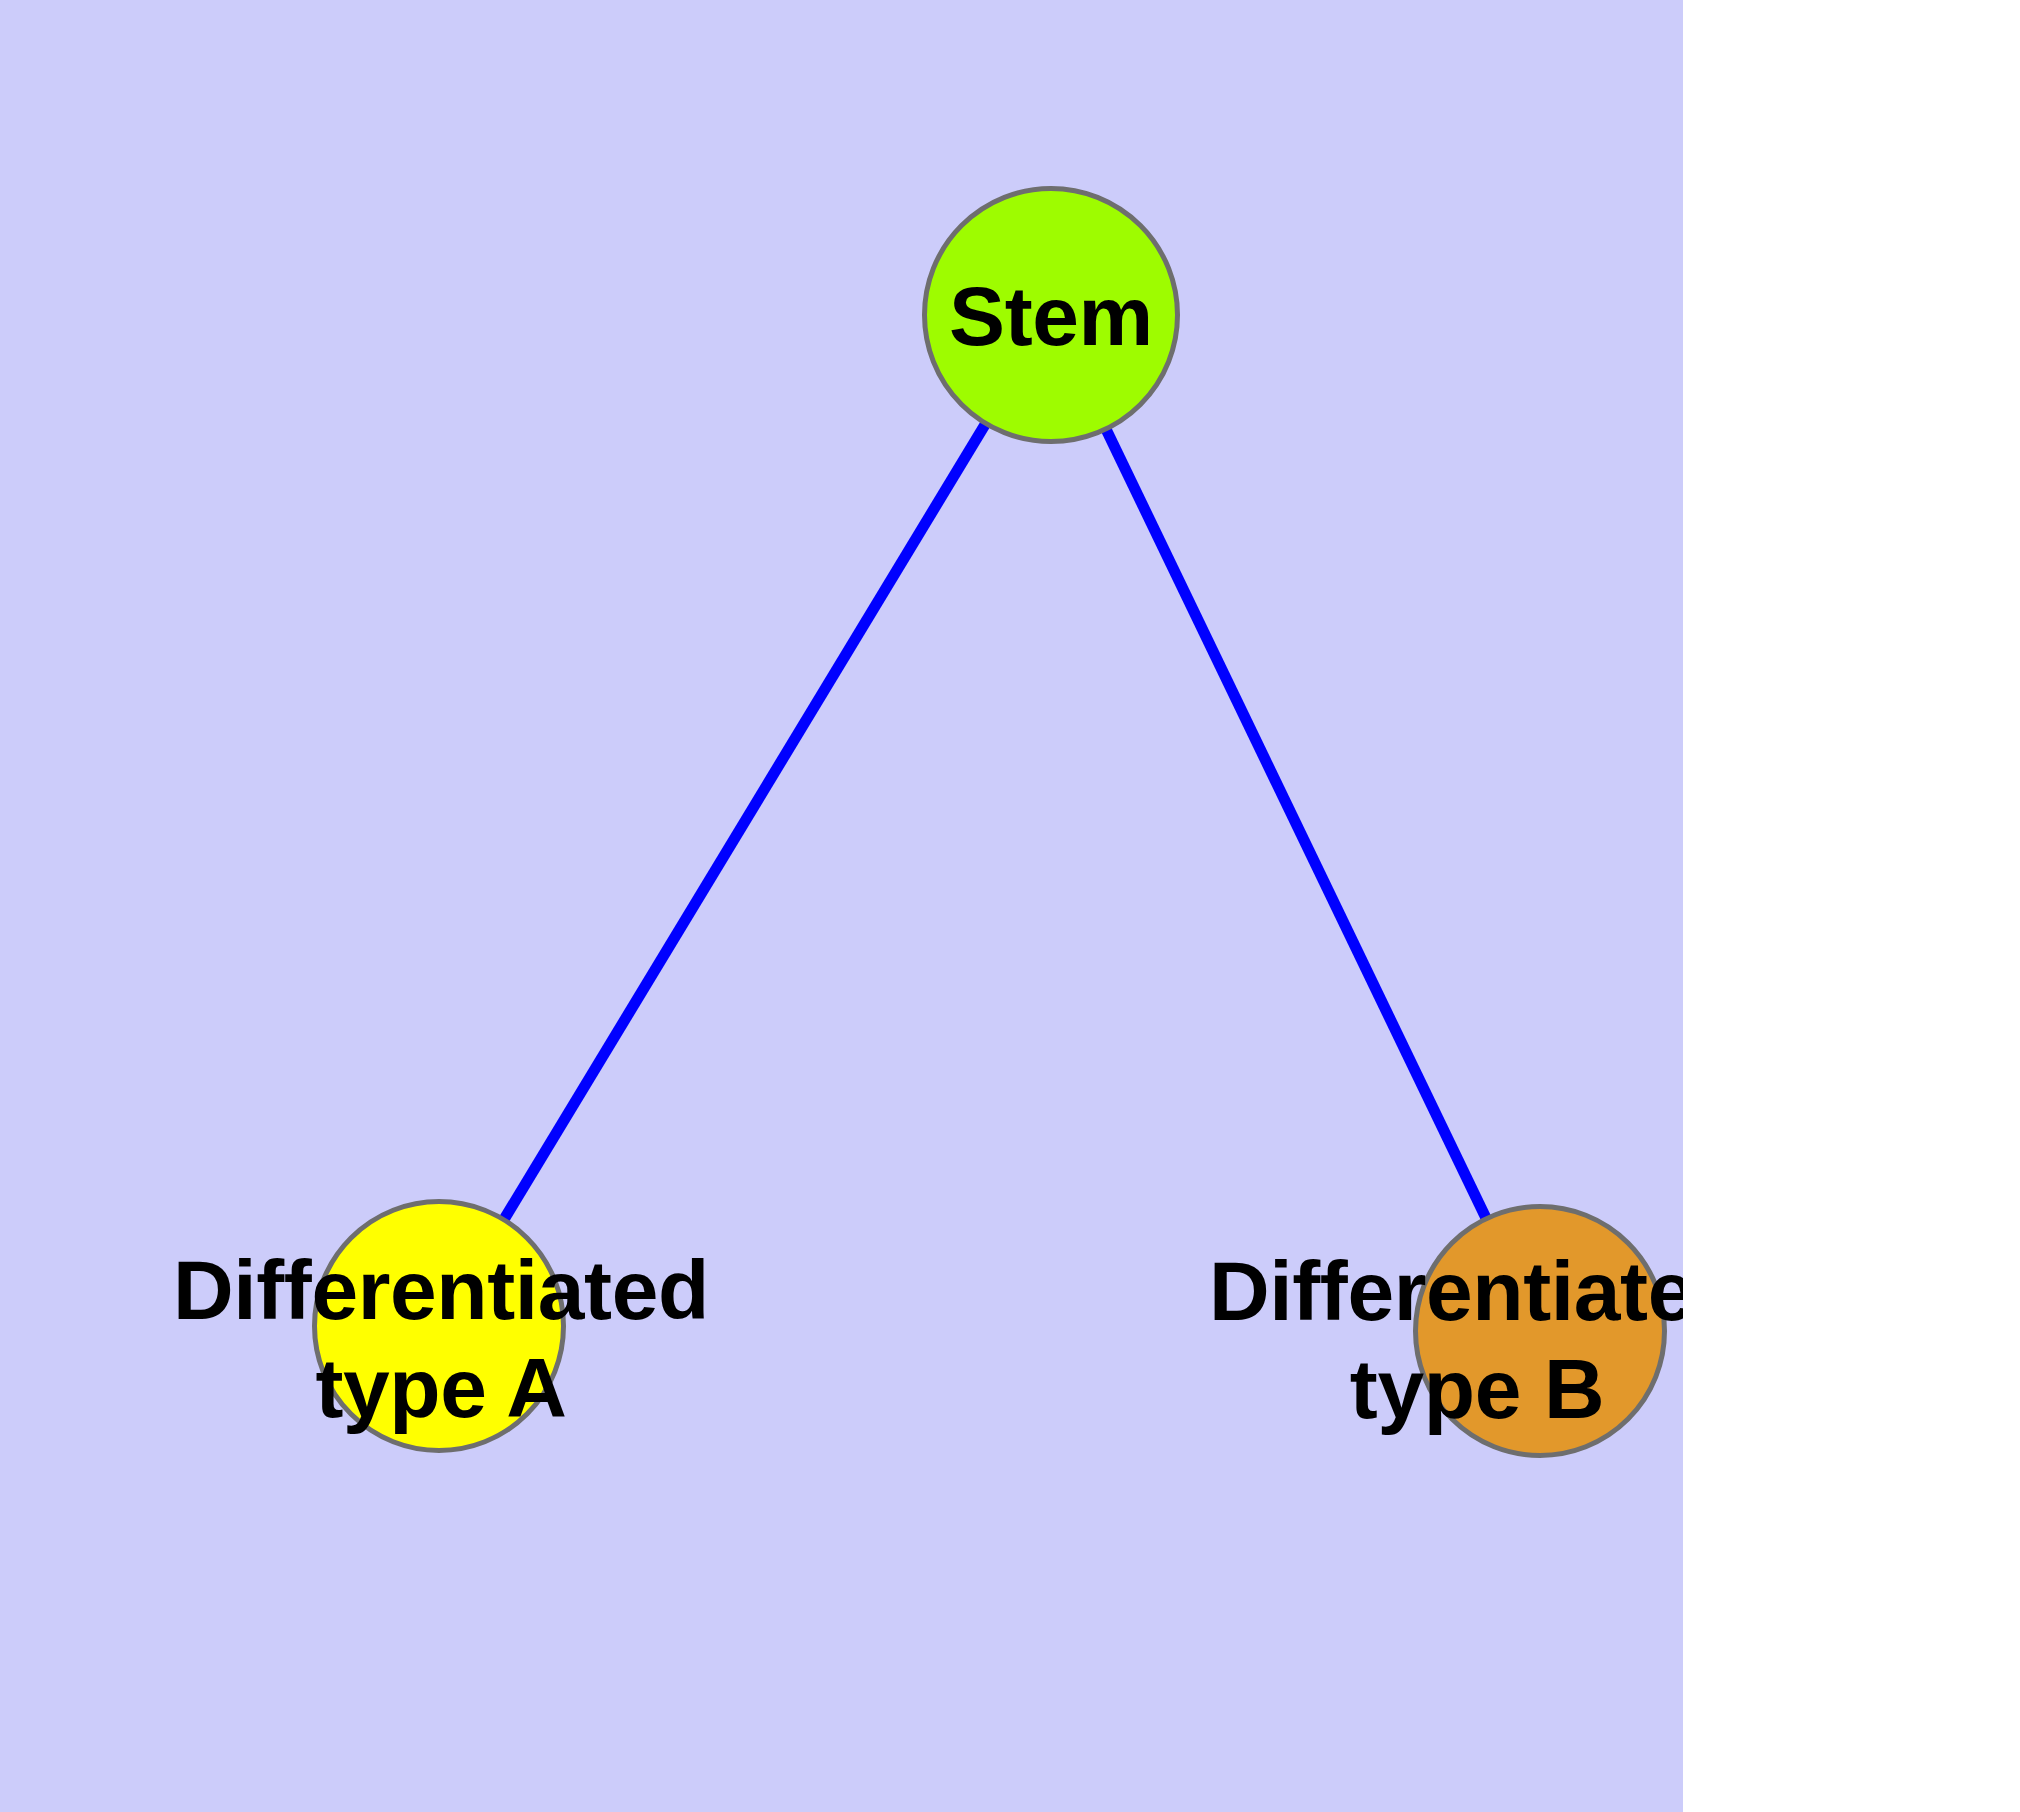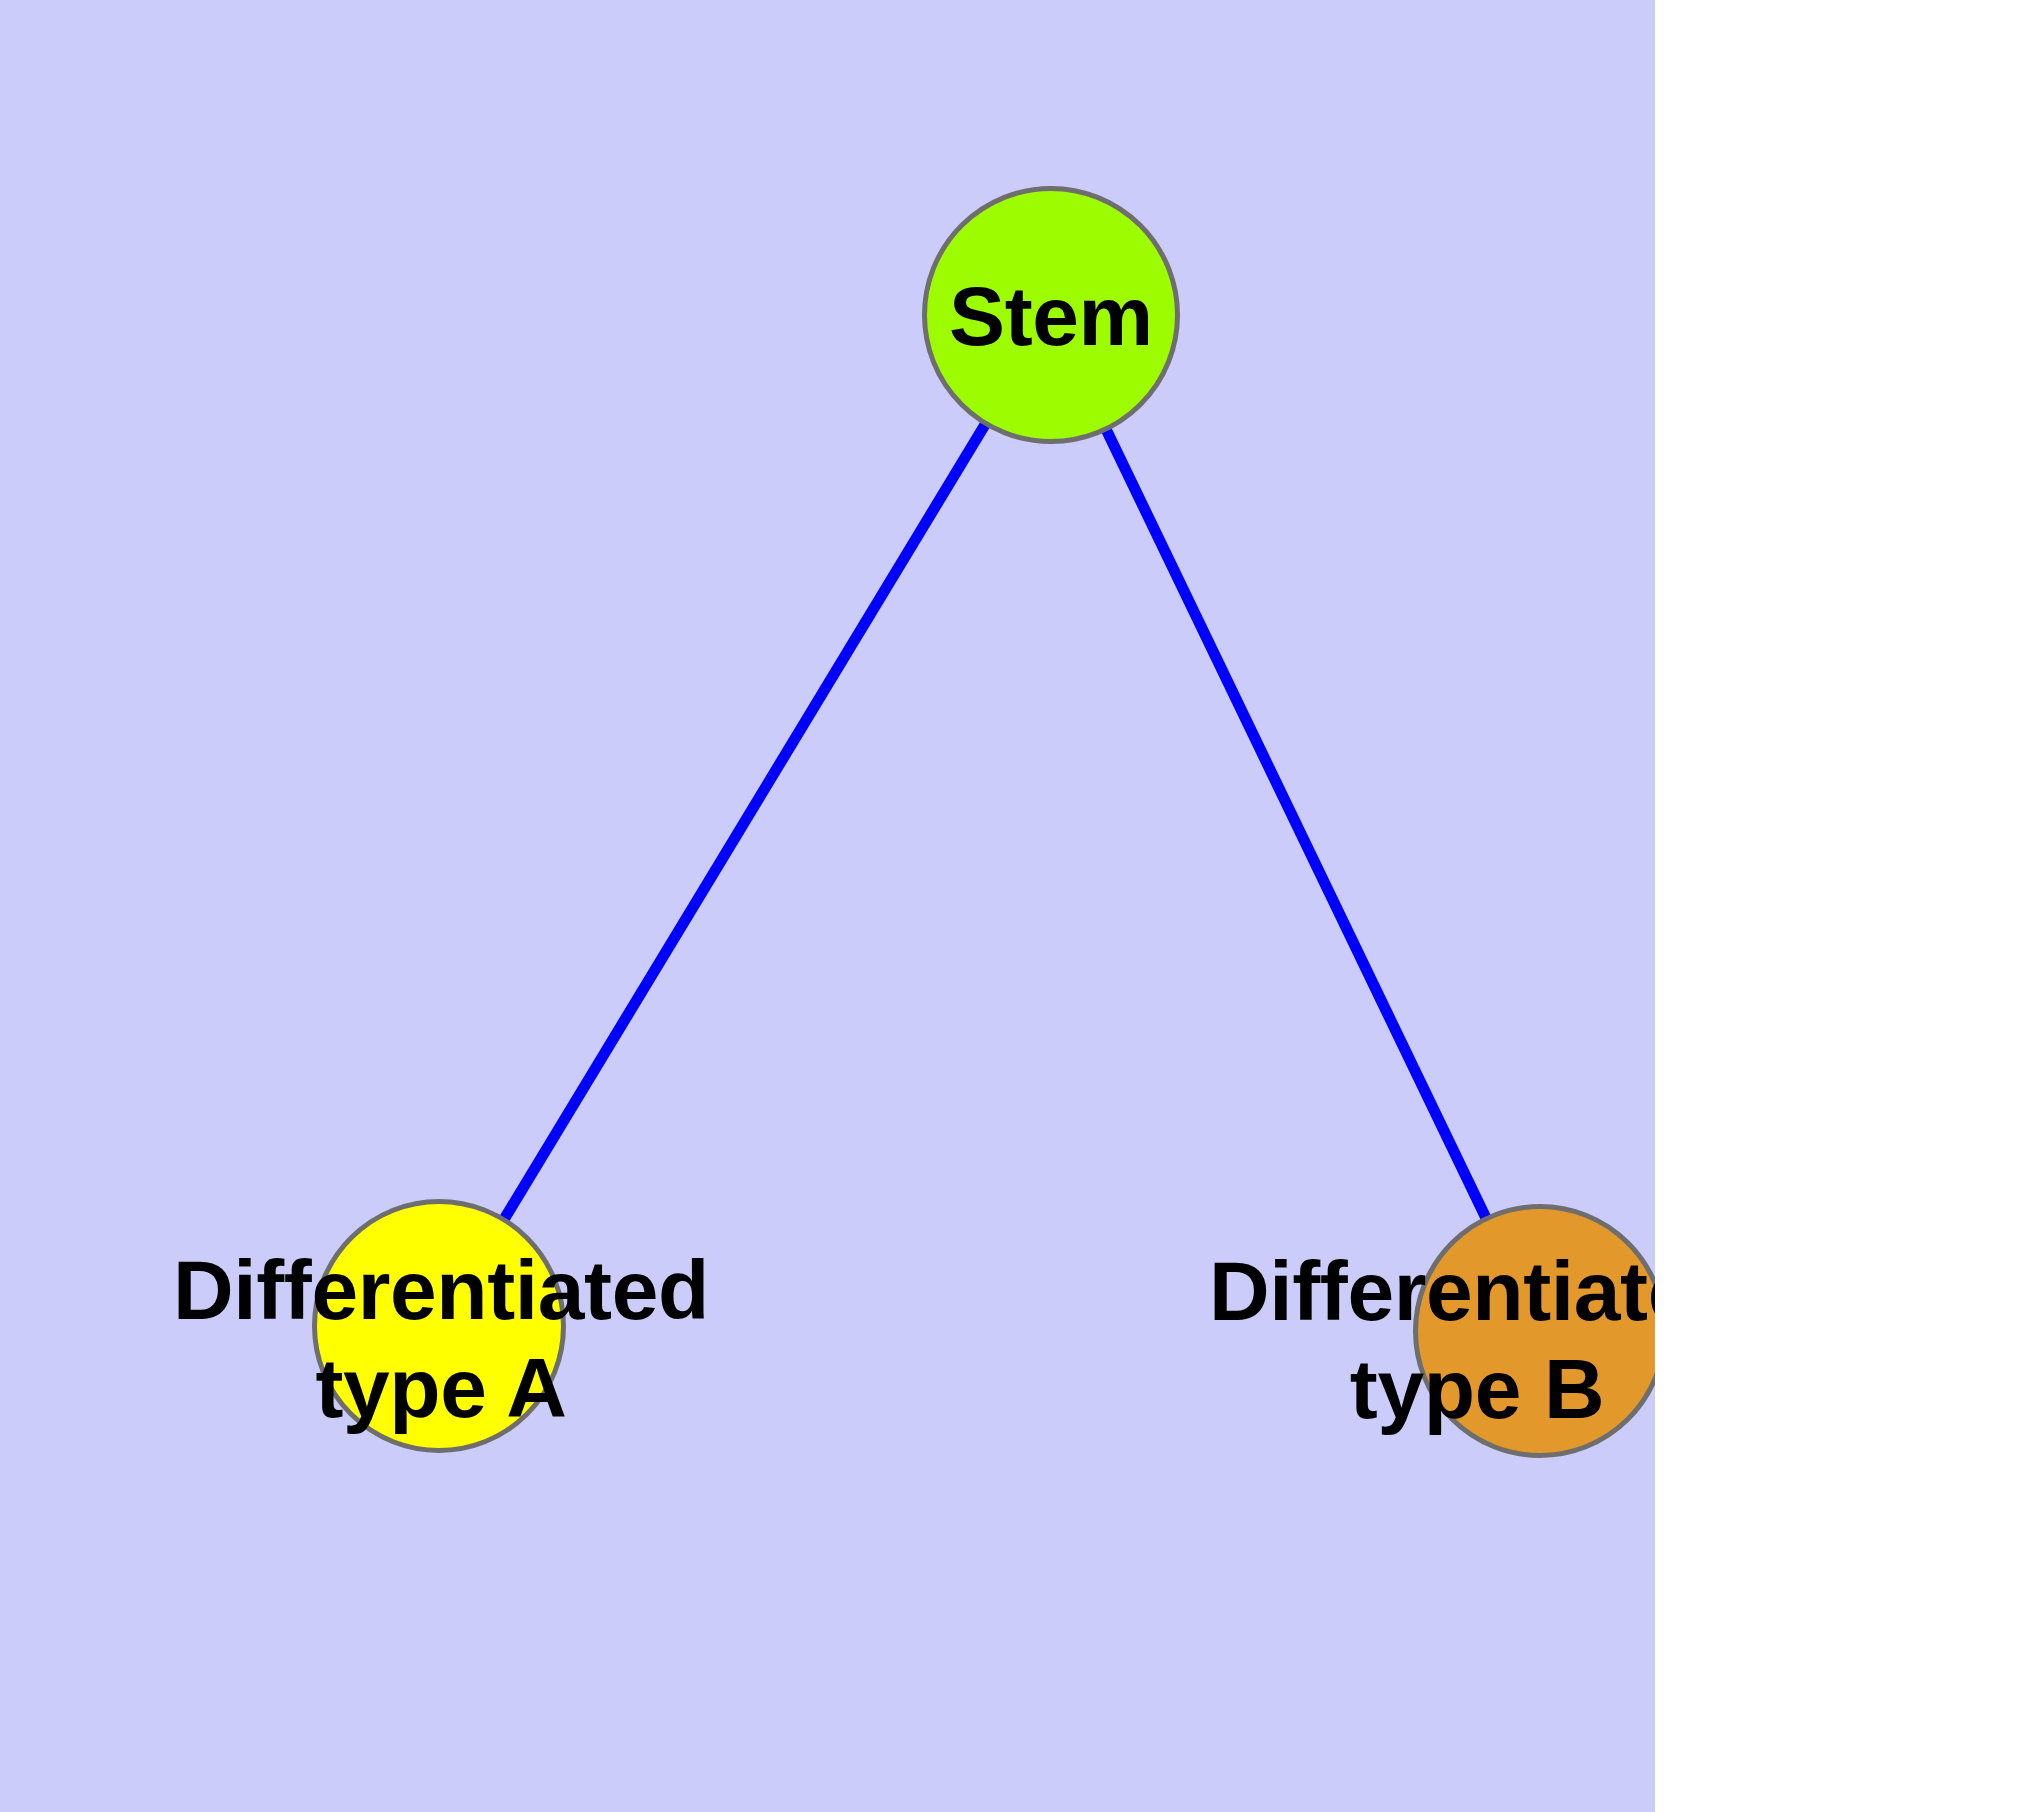--- a/index.html
+++ b/index.html
@@ -7,20 +7,21 @@
     padding: 0;
     background: #ffffff;
   }
   #canvas {
     position: relative;
     width: 1655px;
     height: 1812px;
     background: #ccccfa;
     overflow: hidden;
     font-family: "Liberation Sans", sans-serif;
+    padding-left: 28px;
   }
   #edge-layer {
     position: absolute;
     left: 0;
     top: 0;
     width: 2021px;
     height: 1812px;
   }
   .node {
     position: absolute;

